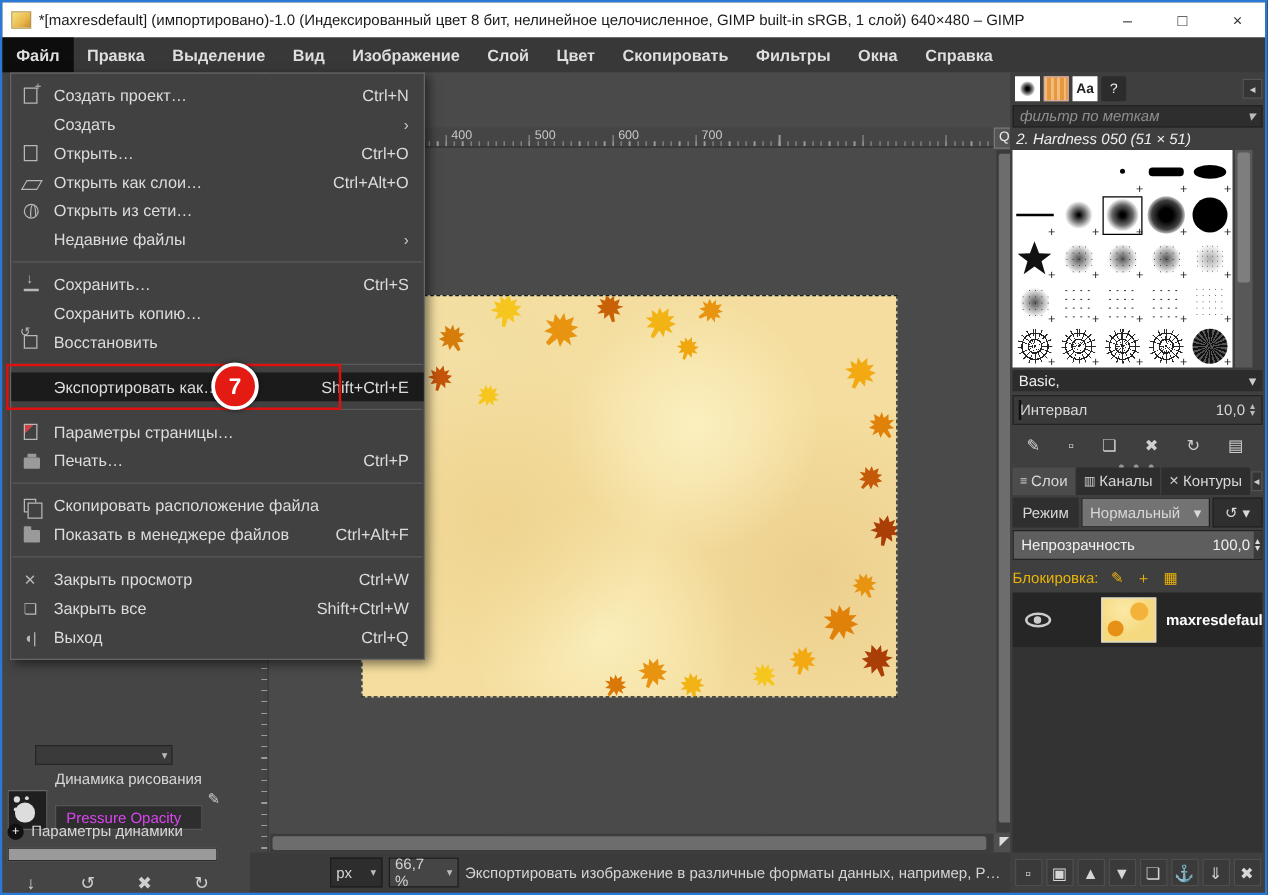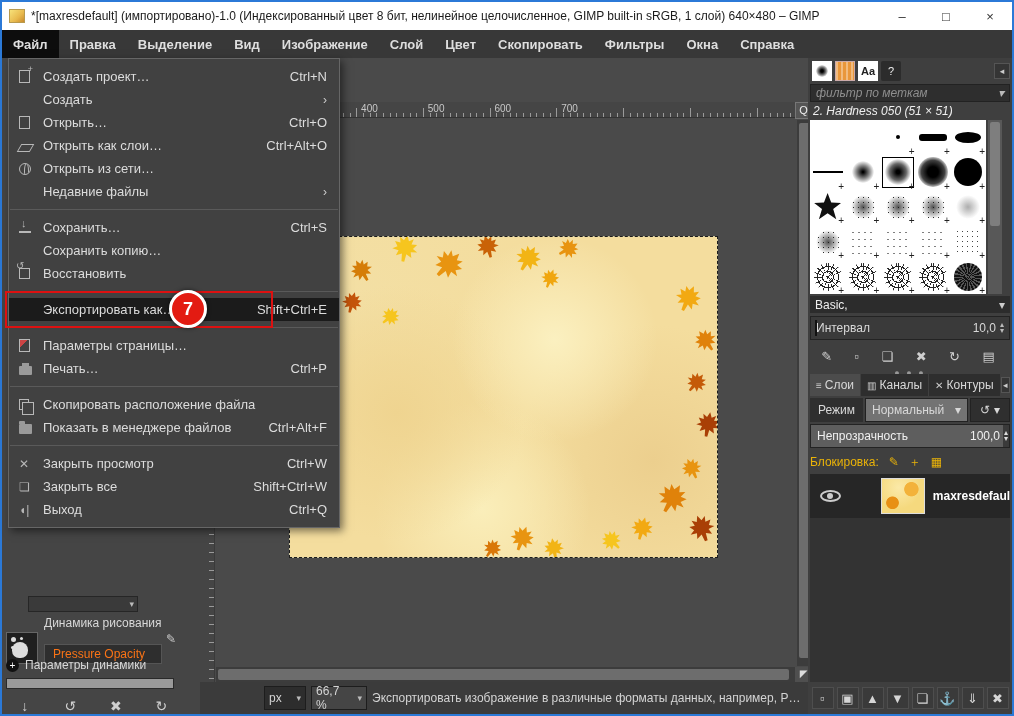--- a/index.html
+++ b/index.html
@@ -18,21 +18,21 @@
   .mb-item { padding:0 11px; display:flex; align-items:center;font-weight:bold; }
   .mb-item.active { background:#0d0d0d; }
 
   
   #left-dock { position:absolute; left:0; top:56px; width:198px; bottom:0; background:#454545; color:#d8d8d8; font-size:12px; }
   #ld-combo { position:absolute; left:26px; top:538px; width:110px; height:16px; background:#3a3a3a; border:1px solid #262626; display:flex; justify-content:flex-end; align-items:center; padding-right:3px; color:#bbb; font-size:9px;}
   #dyn-row { position:absolute; left:4px; top:558px; display:flex; align-items:flex-end; }
   #dyn-thumb { width:32px; height:32px; background:#1f1f1f; border:1px solid #666; margin-right:6px; position:relative; }
   #dyn-thumb:before { content:""; position:absolute; left:5px; top:9px; width:16px; height:16px; background:#ddd; border-radius:50% 50% 45% 45%; }
   #dyn-thumb:after { content:""; position:absolute; left:4px; top:4px; width:5px; height:5px; background:#ddd; border-radius:50%; box-shadow:8px -1px 0 -1px #ddd, -1px 8px 0 -1px #ddd; }
-  #dyn-name { background:#2e2e2e; border:1px solid #555; padding:2px 8px; margin-top:14px; color:#f97316; }
+  #dyn-name { background:#2e2e2e; border:1px solid #555; padding:2px 8px; margin-top:14px; color:#d946ef; }
   #dyn-edit { position:absolute; left:160px; top:16px; width:18px; height:16px; color:#ccc; }
   #dyn-params { position:absolute; left:4px; top:600px; display:flex; align-items:center; }
   #dyn-expander { width:13px; height:13px; background:#111; border-radius:50%; color:#fff; font-size:10px; display:flex; align-items:center; justify-content:center; margin-right:6px; }
   #dyn-slider { position:absolute; left:4px; top:620px; width:168px; height:11px; background:#9a9a9a; border:1px solid #2a2a2a; }
   #dyn-actions { position:absolute; left:0; top:640px; width:182px; display:flex; justify-content:space-around; color:#cfcfcf; font-size:14px; }
   #dyn-actions .ibtn { width:26px; height:20px; text-align:center; }
 
   
   #canvas-region { position:absolute; left:198px; top:56px; width:612px; bottom:32px; background:#4a4a4a; overflow:hidden; }
   #vruler { position:absolute; left:0; top:0; width:15px; bottom:0; background:#454545; border-right:1px solid #3a3a3a;

